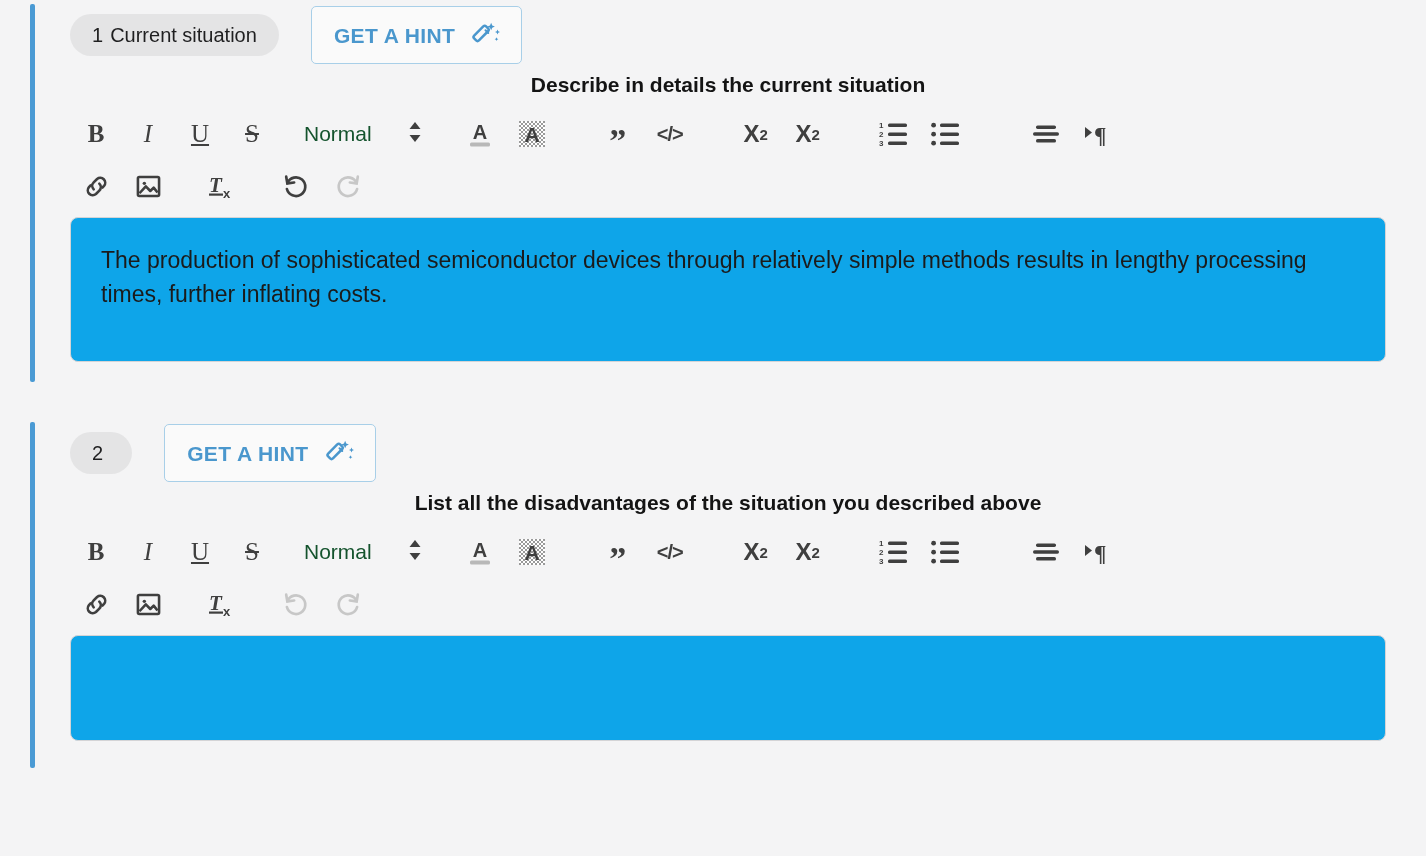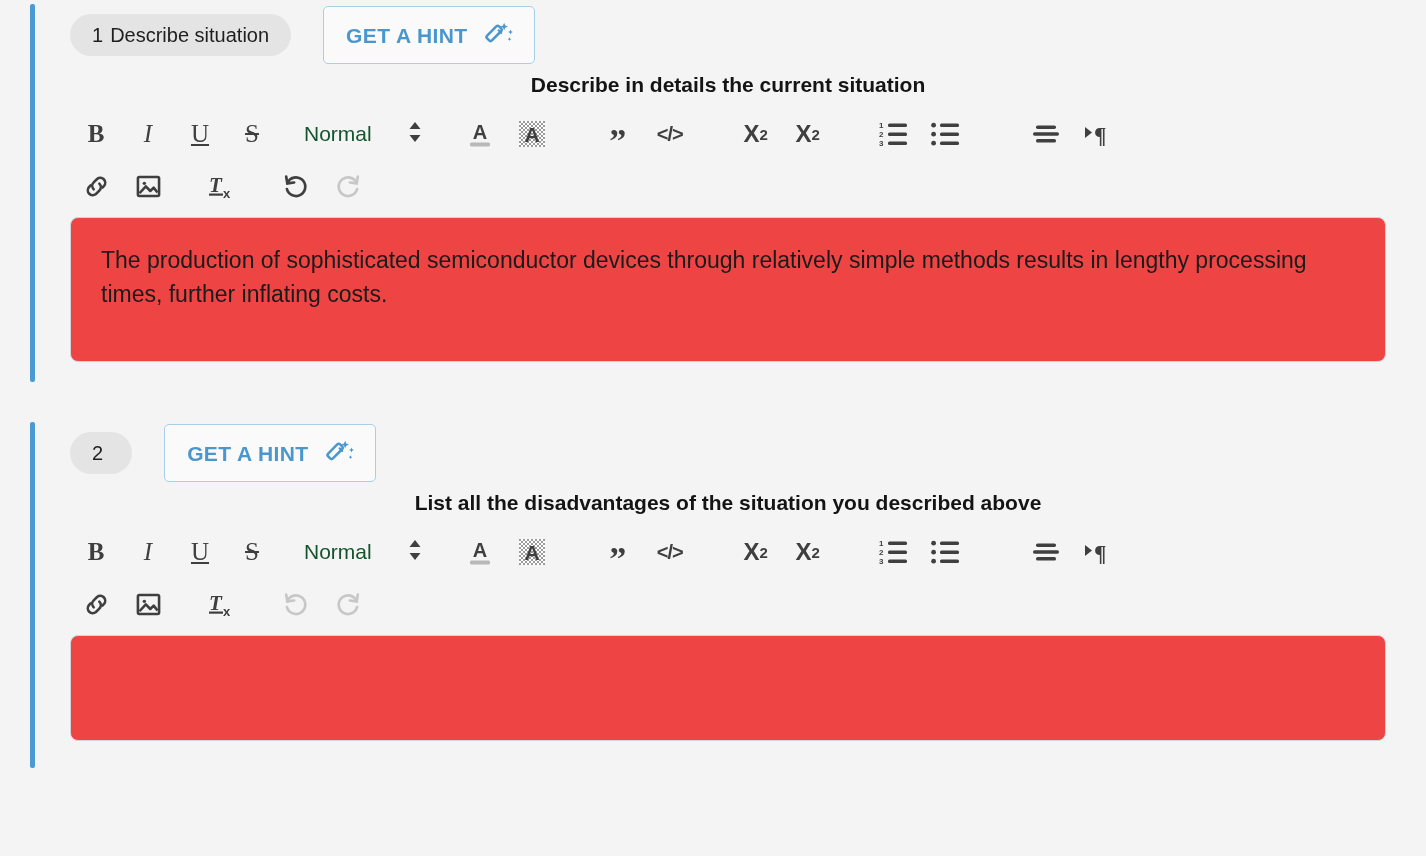--- a/index.html
+++ b/index.html
@@ -134,21 +134,21 @@
 
   .sub-sup { font-size: 24px; font-weight: bold; line-height: 1; }
   .sub-sup sub { font-size: 15px; }
   .sub-sup sup { font-size: 15px; }
 
   .codetag { font-size: 20px; font-weight: bold; font-family: "Liberation Sans", sans-serif; letter-spacing: -1px; }
   .quote-glyph { font-size: 34px; font-weight: bold; line-height: 0.5; position: relative; top: 6px; font-family: "Liberation Serif", serif; }
 
   
   .editor {
-    background: #ef4444;
+    background: #0ea5e9;
     border: 1px solid #d4d4d6;
     border-radius: 8px;
     box-sizing: border-box;
     width: 1316px;
     padding: 26px 30px;
     font-size: 23px;
     line-height: 1.45;
     color: #1b1b1b;
     overflow: hidden;
   }
@@ -160,21 +160,21 @@
 <body>
 
 <div class="page">
 
   <div class="section section-1">
     <div class="accent-bar"></div>
 
     <div class="sec-head">
       <div class="pill">
         <span class="num">1</span>
-        <span>Describe situation</span>
+        <span>Current situation</span>
       </div>
 
       <div class="hint-btn">
         <span>GET A HINT</span>
         <span>
           <svg width="30" height="30" viewBox="0 0 24 24" fill="none" stroke="#4a97cd" stroke-width="2" stroke-linecap="round" stroke-linejoin="round">
             <rect x="1.4" y="13.6" width="13.5" height="5.4" rx="1.6" transform="rotate(-45 1.4 13.6)" fill="none"></rect>
             <path d="M11.6 8.2 l2.2 2.2" stroke-width="1.6"></path>
             <path d="M16.1 2.2 l.9 2.1 2.1 .9 -2.1 .9 -.9 2.1 -.9 -2.1 -2.1 -.9 2.1 -.9z" fill="#4a97cd" stroke="none"></path>
             <path d="M21.2 7.6 l.6 1.4 1.4 .6 -1.4 .6 -.6 1.4 -.6 -1.4 -1.4 -.6 1.4 -.6z" fill="#4a97cd" stroke="none"></path>

